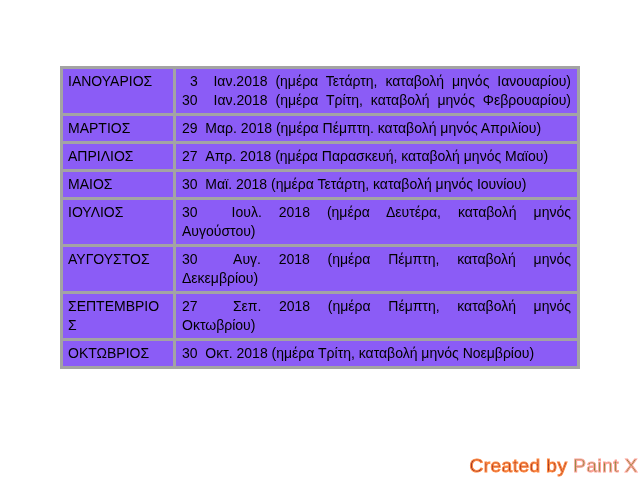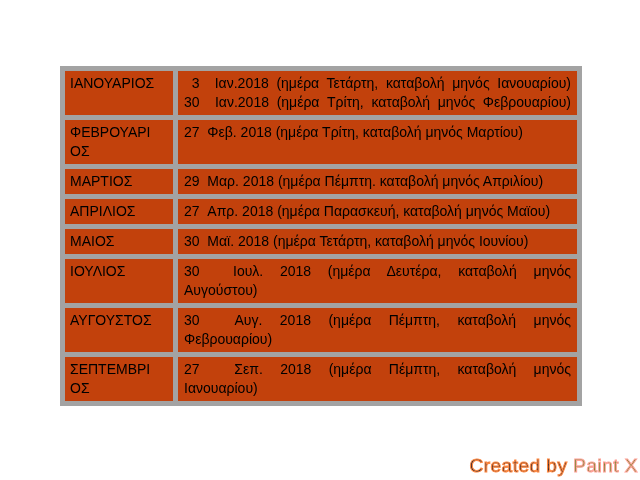--- a/index.html
+++ b/index.html
@@ -21,23 +21,23 @@
     width: 517px;
     border-collapse: collapse;
     table-layout: fixed;
     font-size: 14px;
     line-height: 19px;
     color: #000000;
   }
   .doc-table col.col-month  { width: 113px; }
   .doc-table col.col-detail { width: 404px; }
   .doc-table td {
-    border: 5px solid #a3a3a3;
+    border: 3px solid #a3a3a3;
     vertical-align: top;
-    background: #c2410c;
+    background: #8b5cf6;
   }
   td.month-cell {
     padding: 3px 12px 3px 5px;
     word-break: break-all;
   }
   td.detail-cell {
     padding: 3px 6px 3px 6px;
   }
   .pay-line {
     text-align: left;
@@ -48,21 +48,21 @@
   }
   .watermark {
     position: absolute;
     right: 2px;
     bottom: 3px;
     font-size: 19px;
     letter-spacing: 0.5px;
     white-space: nowrap;
   }
   .wm-created {
-    color: #0f172a;
+    color: #7f1d1d;
     -webkit-text-stroke: 1.1px #ff8840;
   }
   .wm-app {
     color: #4d7c0f;
     -webkit-text-stroke: 1.1px #ffa39b;
   }
 </style>
 </head>
 <body>
 
@@ -70,26 +70,20 @@
   <colgroup>
     <col class="col-month">
     <col class="col-detail">
   </colgroup>
   <tbody>
     <tr style="height:45px">
       <td class="month-cell">ΙΑΝΟΥΑΡΙΟΣ</td>
       <td class="detail-cell">
         <div class="pay-line stretch">&nbsp;3 &nbsp;Ιαν.2018 (ημέρα Τετάρτη, καταβολή μηνός Ιανουαρίου)</div>
         <div class="pay-line stretch">30 &nbsp;Ιαν.2018 (ημέρα Τρίτη, καταβολή μηνός Φεβρουαρίου)</div>
-      </td>
-    </tr>
-    <tr style="height:45px">
-      <td class="month-cell">ΦΕΒΡΟΥΑΡΙΟΣ</td>
-      <td class="detail-cell">
-        <div class="pay-line">27 &nbsp;Φεβ. 2018 (ημέρα Τρίτη, καταβολή μηνός Μαρτίου)</div>
       </td>
     </tr>
     <tr style="height:28px">
       <td class="month-cell">ΜΑΡΤΙΟΣ</td>
       <td class="detail-cell">
         <div class="pay-line">29 &nbsp;Μαρ. 2018 (ημέρα Πέμπτη. καταβολή μηνός Απριλίου)</div>
       </td>
     </tr>
     <tr style="height:18px">
       <td class="month-cell">ΑΠΡΙΛΙΟΣ</td>
@@ -107,26 +101,32 @@
       <td class="month-cell">ΙΟΥΛΙΟΣ</td>
       <td class="detail-cell">
         <div class="pay-line stretch">30 &nbsp;Ιουλ. 2018 (ημέρα Δευτέρα, καταβολή μηνός</div>
         <div class="pay-line">Αυγούστου)</div>
       </td>
     </tr>
     <tr style="height:44px">
       <td class="month-cell">ΑΥΓΟΥΣΤΟΣ</td>
       <td class="detail-cell">
         <div class="pay-line stretch">30 &nbsp;Αυγ. 2018 (ημέρα Πέμπτη, καταβολή μηνός</div>
-        <div class="pay-line">Φεβρουαρίου)</div>
+        <div class="pay-line">Δεκεμβρίου)</div>
       </td>
     </tr>
     <tr style="height:45px">
       <td class="month-cell">ΣΕΠΤΕΜΒΡΙΟΣ</td>
       <td class="detail-cell">
         <div class="pay-line stretch">27 &nbsp;Σεπ. 2018 (ημέρα Πέμπτη, καταβολή μηνός</div>
-        <div class="pay-line">Ιανουαρίου)</div>
+        <div class="pay-line">Οκτωβρίου)</div>
+      </td>
+    </tr>
+    <tr style="height:28px">
+      <td class="month-cell">ΟΚΤΩΒΡΙΟΣ</td>
+      <td class="detail-cell">
+        <div class="pay-line">30 &nbsp;Οκτ. 2018 (ημέρα Τρίτη, καταβολή μηνός Νοεμβρίου)</div>
       </td>
     </tr>
   </tbody>
 </table>
 
 <div class="watermark"><span class="wm-created">Created by</span> <span class="wm-app">Paint X</span></div>
 
 </body></html>

